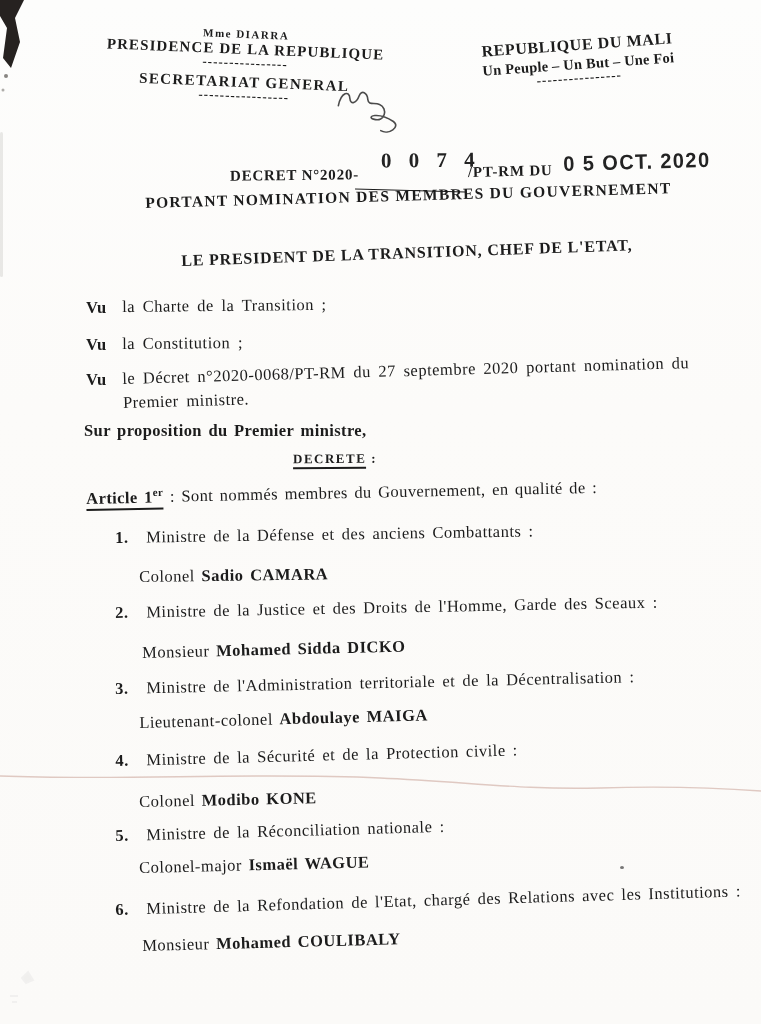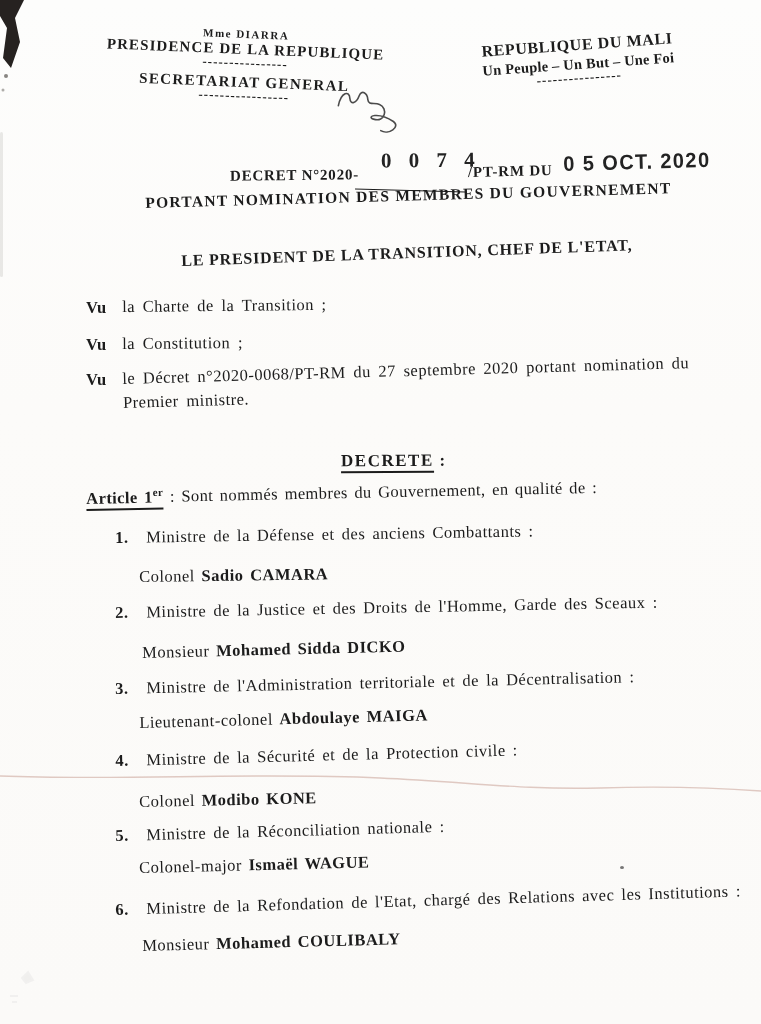--- a/index.html
+++ b/index.html
@@ -28,21 +28,21 @@
   .stamp-line{left:355px;top:190px;width:110px;height:0;border-top:1.6px solid #1c1c1c;transform:rotate(1.6deg);}
   .title-suffix{left:468px;top:163px;font-size:15px;font-weight:bold;letter-spacing:0.8px;transform:rotate(-1.4deg);white-space:nowrap;}
   .stamp-date{left:563px;top:152px;font-family:"Liberation Sans","DejaVu Sans",sans-serif;font-size:21px;font-weight:600;letter-spacing:1.5px;color:#232323;transform:rotate(-1.6deg) scaleX(0.95);transform-origin:left top;white-space:nowrap;}
   .title-subject{left:145px;top:194px;font-size:15.5px;font-weight:bold;letter-spacing:1.3px;transform:rotate(-1.6deg);transform-origin:left top;white-space:nowrap;}
   
   .salutation{left:181px;top:252px;font-size:16px;font-weight:bold;letter-spacing:0.8px;transform:rotate(-2deg);transform-origin:left top;white-space:nowrap;}
   .body-txt{font-size:16.5px;letter-spacing:0.5px;word-spacing:3px;line-height:24px;}
   .vu-label{left:86px;width:30px;font-weight:600;}
   .vu-text{left:122px;width:608px;}
   .proposition{left:84px;top:421px;font-size:16.5px;font-weight:bold;letter-spacing:0.4px;word-spacing:2px;white-space:nowrap;}
-  .decrete{left:293px;top:451px;font-size:17px;font-weight:bold;letter-spacing:1.5px;transform:rotate(-0.4deg);margin-left:48px;}
+  .decrete{left:293px;top:451px;font-size:13px;font-weight:bold;letter-spacing:1.5px;transform:rotate(-0.4deg);}
   .decrete .u{border-bottom:2.2px solid #1c1c1c;padding-bottom:1px;}
   .article{left:86px;top:487px;font-size:16.5px;letter-spacing:0.4px;word-spacing:2px;transform:rotate(-1.2deg);transform-origin:left top;white-space:nowrap;}
   .article .lbl{font-weight:bold;border-bottom:2px solid #1c1c1c;padding-bottom:1px;}
   .article sup{font-size:11px;font-weight:bold;}
   .item{font-size:16.5px;letter-spacing:0.5px;word-spacing:2.5px;transform-origin:left top;white-space:nowrap;}
   .item .num{font-weight:bold;display:inline-block;width:24px;}
   .name-line{font-size:16.5px;letter-spacing:0.5px;word-spacing:2px;transform-origin:left top;white-space:nowrap;}
   .name-line .pname{font-weight:bold;}
   
   .corner-svg{left:0;top:0;}
@@ -93,20 +93,21 @@
 
   <div class="abs body-txt vu-label" style="top:296px;">Vu</div>
   <div class="abs body-txt vu-text" style="top:295px;transform:rotate(-0.6deg);transform-origin:left top;">la Charte de la Transition ;</div>
 
   <div class="abs body-txt vu-label" style="top:333px;">Vu</div>
   <div class="abs body-txt vu-text" style="top:332px;transform:rotate(-0.5deg);transform-origin:left top;">la Constitution ;</div>
 
   <div class="abs body-txt vu-label" style="top:368px;">Vu</div>
   <div class="abs body-txt vu-text" style="top:367px;transform:rotate(-1.6deg);transform-origin:left top;">le Décret n°2020-0068/PT-RM du 27 septembre 2020 portant nomination du Premier ministre.</div>
 
+  <div class="abs proposition">Sur proposition du Premier ministre,</div>
 
   <div class="abs decrete"><span class="u">DECRETE</span><span> :</span></div>
 
   <div class="abs article"><span class="lbl"><span>Article 1</span><sup>er</sup></span><span> : Sont nommés membres du Gouvernement, en qualité de :</span></div>
 
   <div class="abs item" style="left:115px;top:528px;transform:rotate(-0.9deg);">
     <span class="num">1.</span>
     <span class="post">Ministre de la Défense et des anciens Combattants :</span>
   </div>
   <div class="abs name-line" style="left:139px;top:567px;transform:rotate(-0.8deg);">

